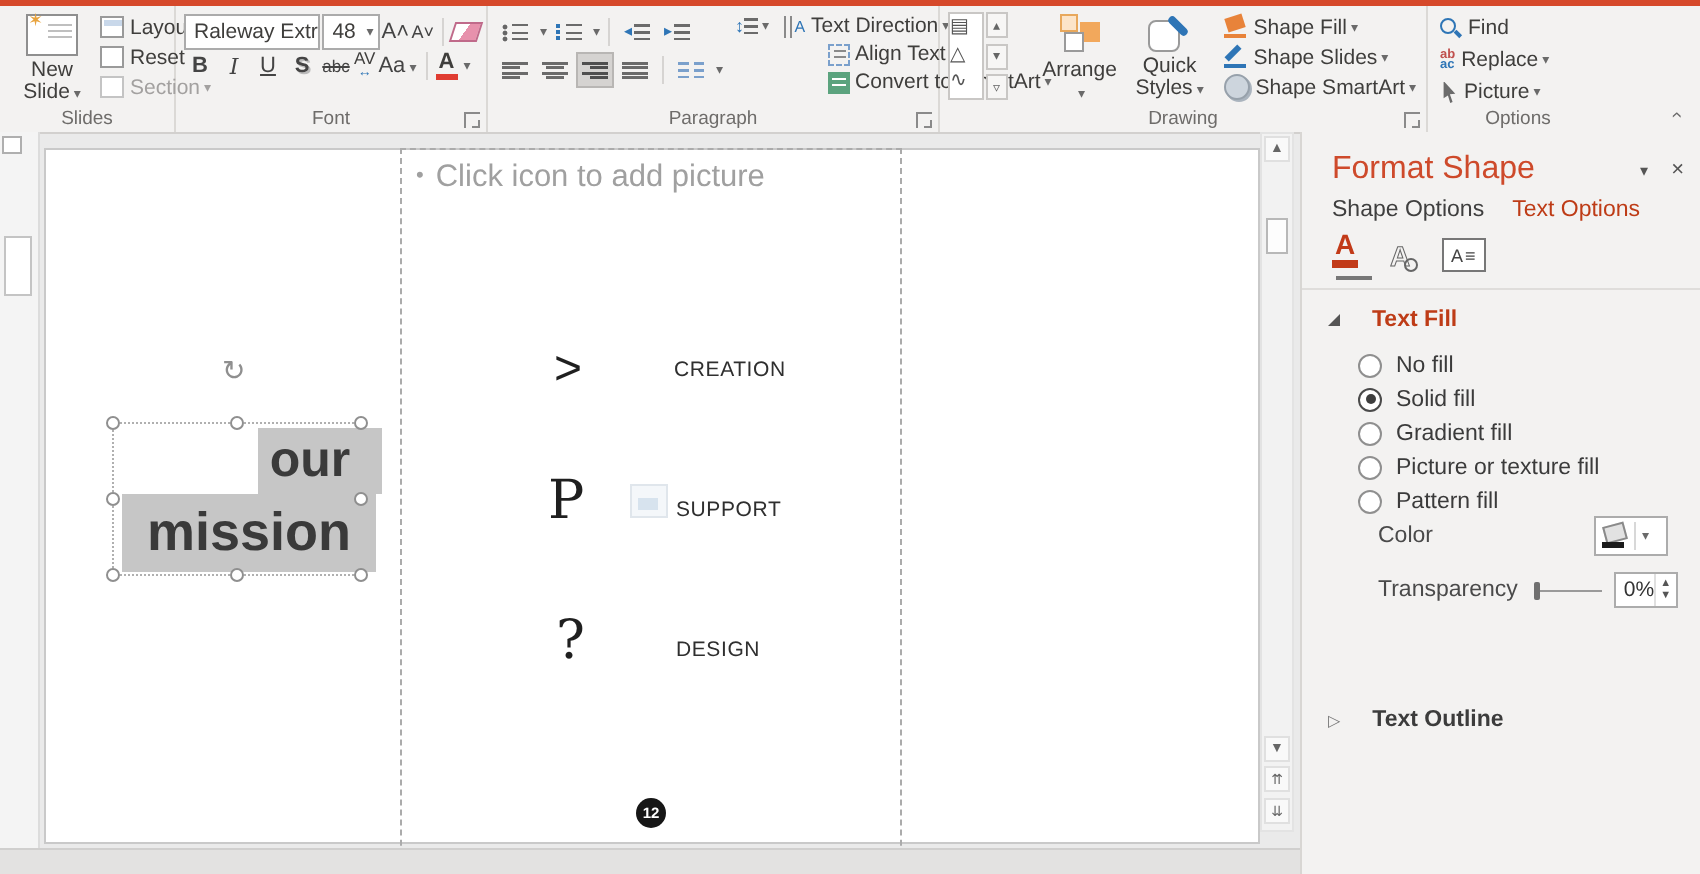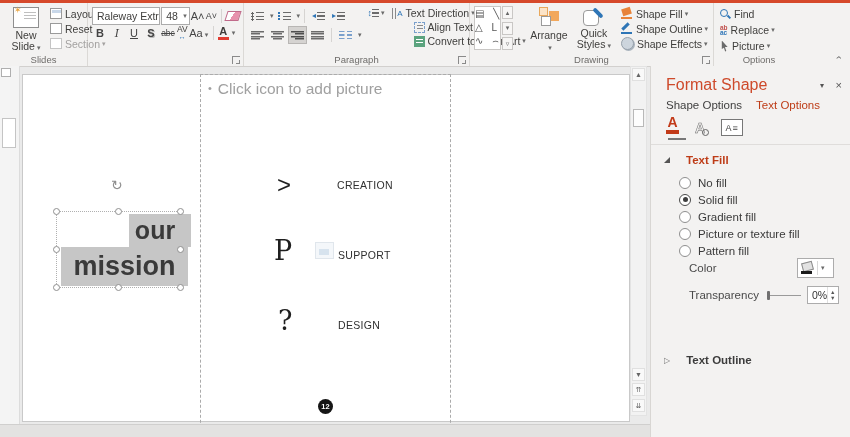--- a/index.html
+++ b/index.html
@@ -251,20 +251,21 @@
             <span class="arr">↔</span>
           </span>
         <span class="bi" style="width:20px"><span>Aa</span><span class="caret">▾</span></span>
         <span class="vsep"></span>
         <span class="fc">
             <b style="font-size:11px">A</b>
             <span class="bar"></span>
           </span>
         <span class="caret">▾</span>
       </div>
+      <span class="grp-label">Font</span>
       <span class="launch"></span>
     </div>
 
     <div class="grp" style="width:226px">
       <div style="display:flex">
         <div style="width:122px">
           <div class="frow">
             <span class="tbtn">
                 <span class="ic-bul"></span>
               </span>
@@ -363,26 +364,26 @@
           <span class="bb-label" style="width:38px"><span>Quick Styles</span><span class="caret">▾</span></span>
         </div>
         <div style="margin-left:4px">
           <div class="sbtn" style="height:15px">
               <span class="ic-sf"></span>
               <span class="lbl">Shape Fill</span>
               <span class="caret">▾</span>
             </div>
           <div class="sbtn" style="height:15px">
               <span class="ic-so"></span>
-              <span class="lbl">Shape Outline</span>
+              <span class="lbl">Shape Slides</span>
               <span class="caret">▾</span>
             </div>
           <div class="sbtn" style="height:15px">
               <span class="ic-se"></span>
-              <span class="lbl">Shape Effects</span>
+              <span class="lbl">Shape SmartArt</span>
               <span class="caret">▾</span>
             </div>
         </div>
       </div>
       <span class="grp-label">Drawing</span>
       <span class="launch"></span>
     </div>
 
     <div class="grp" style="width:90px;border-right:none">
       <div class="sbtn" style="height:16px">

